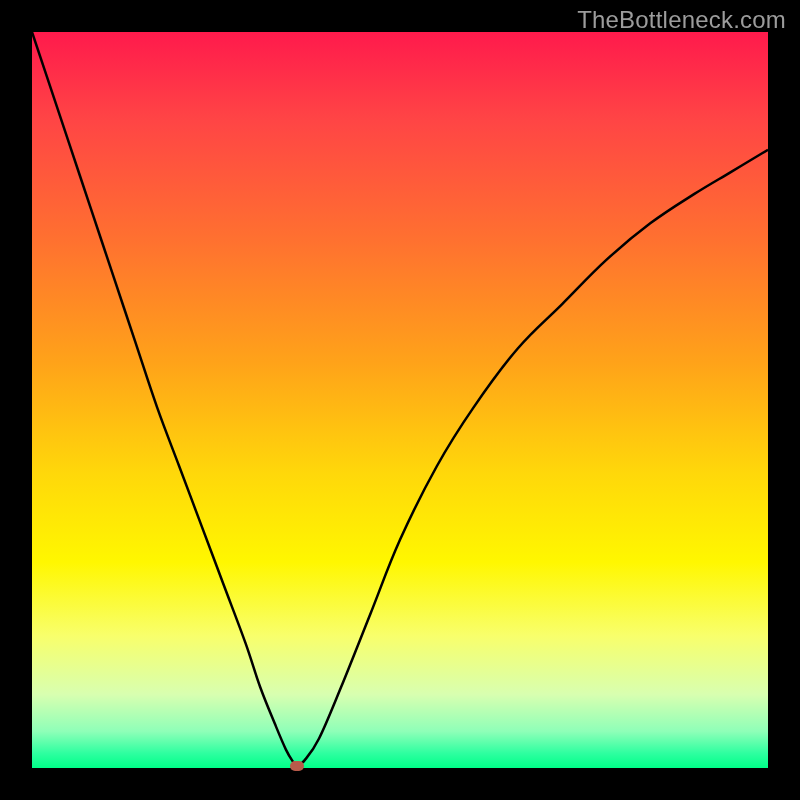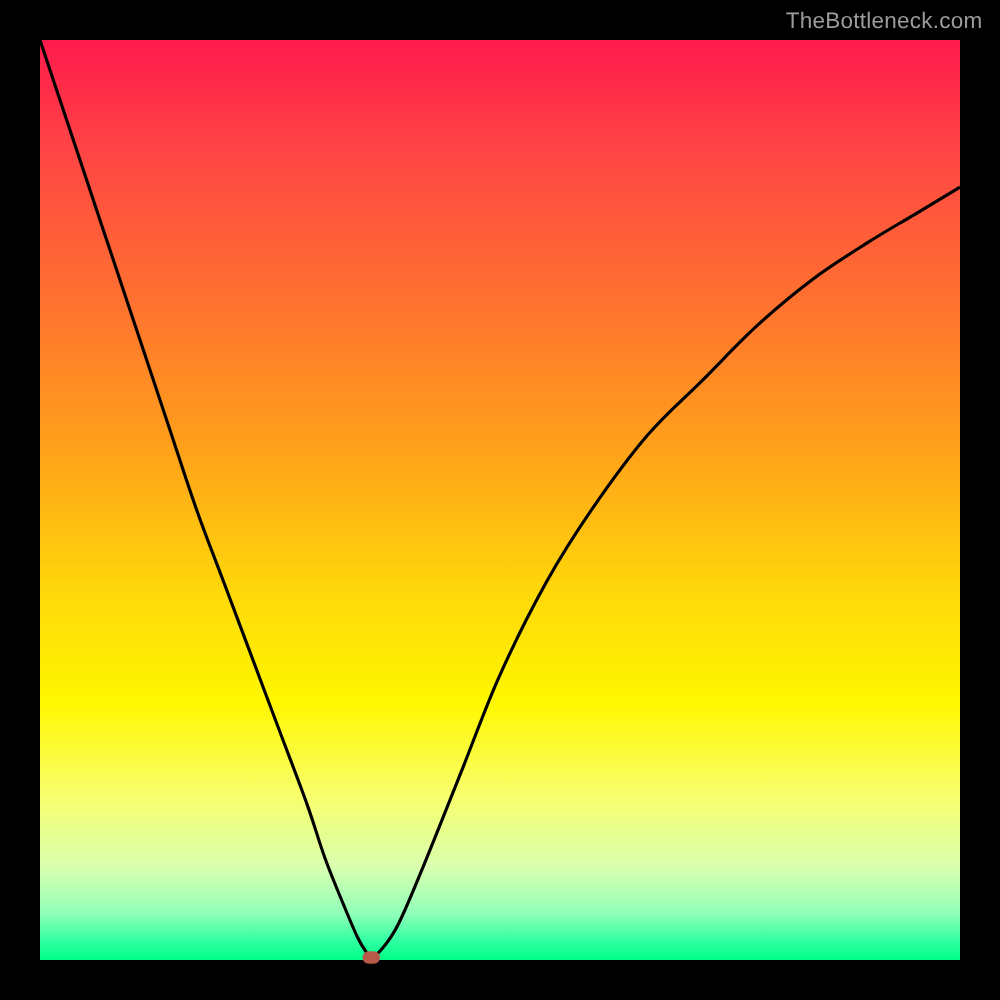--- a/index.html
+++ b/index.html
@@ -36,21 +36,21 @@
       #d8ffb0 90%,
       #8fffb8 95%,
       #2effa0 98%,
       #00ff88 100%);
   }
   .watermark {
     position: absolute;
     top: 6px;
     right: 14px;
     color: #9c9c9c;
-    font-size: 18px;
+    font-size: 24px;
     letter-spacing: 0.2px;
     user-select: none;
   }
   svg.curve {
     position: absolute;
     top: 0;
     left: 0;
     width: 736px;
     height: 736px;
   }

